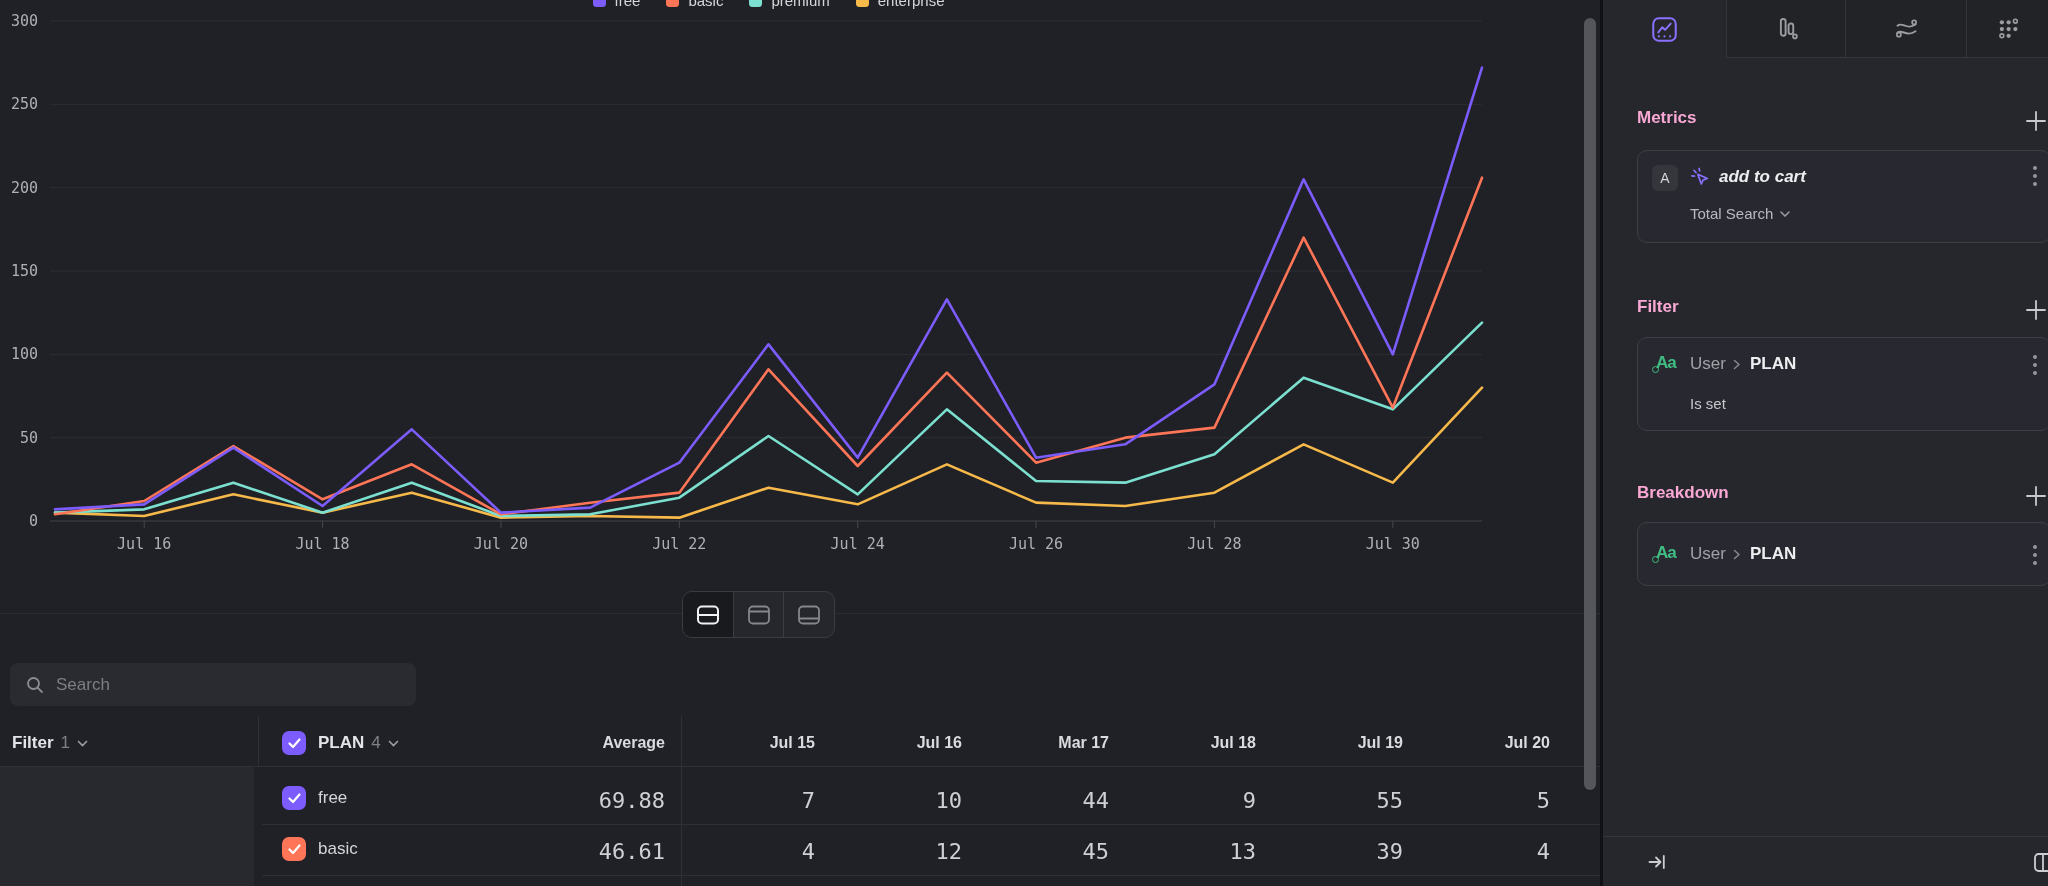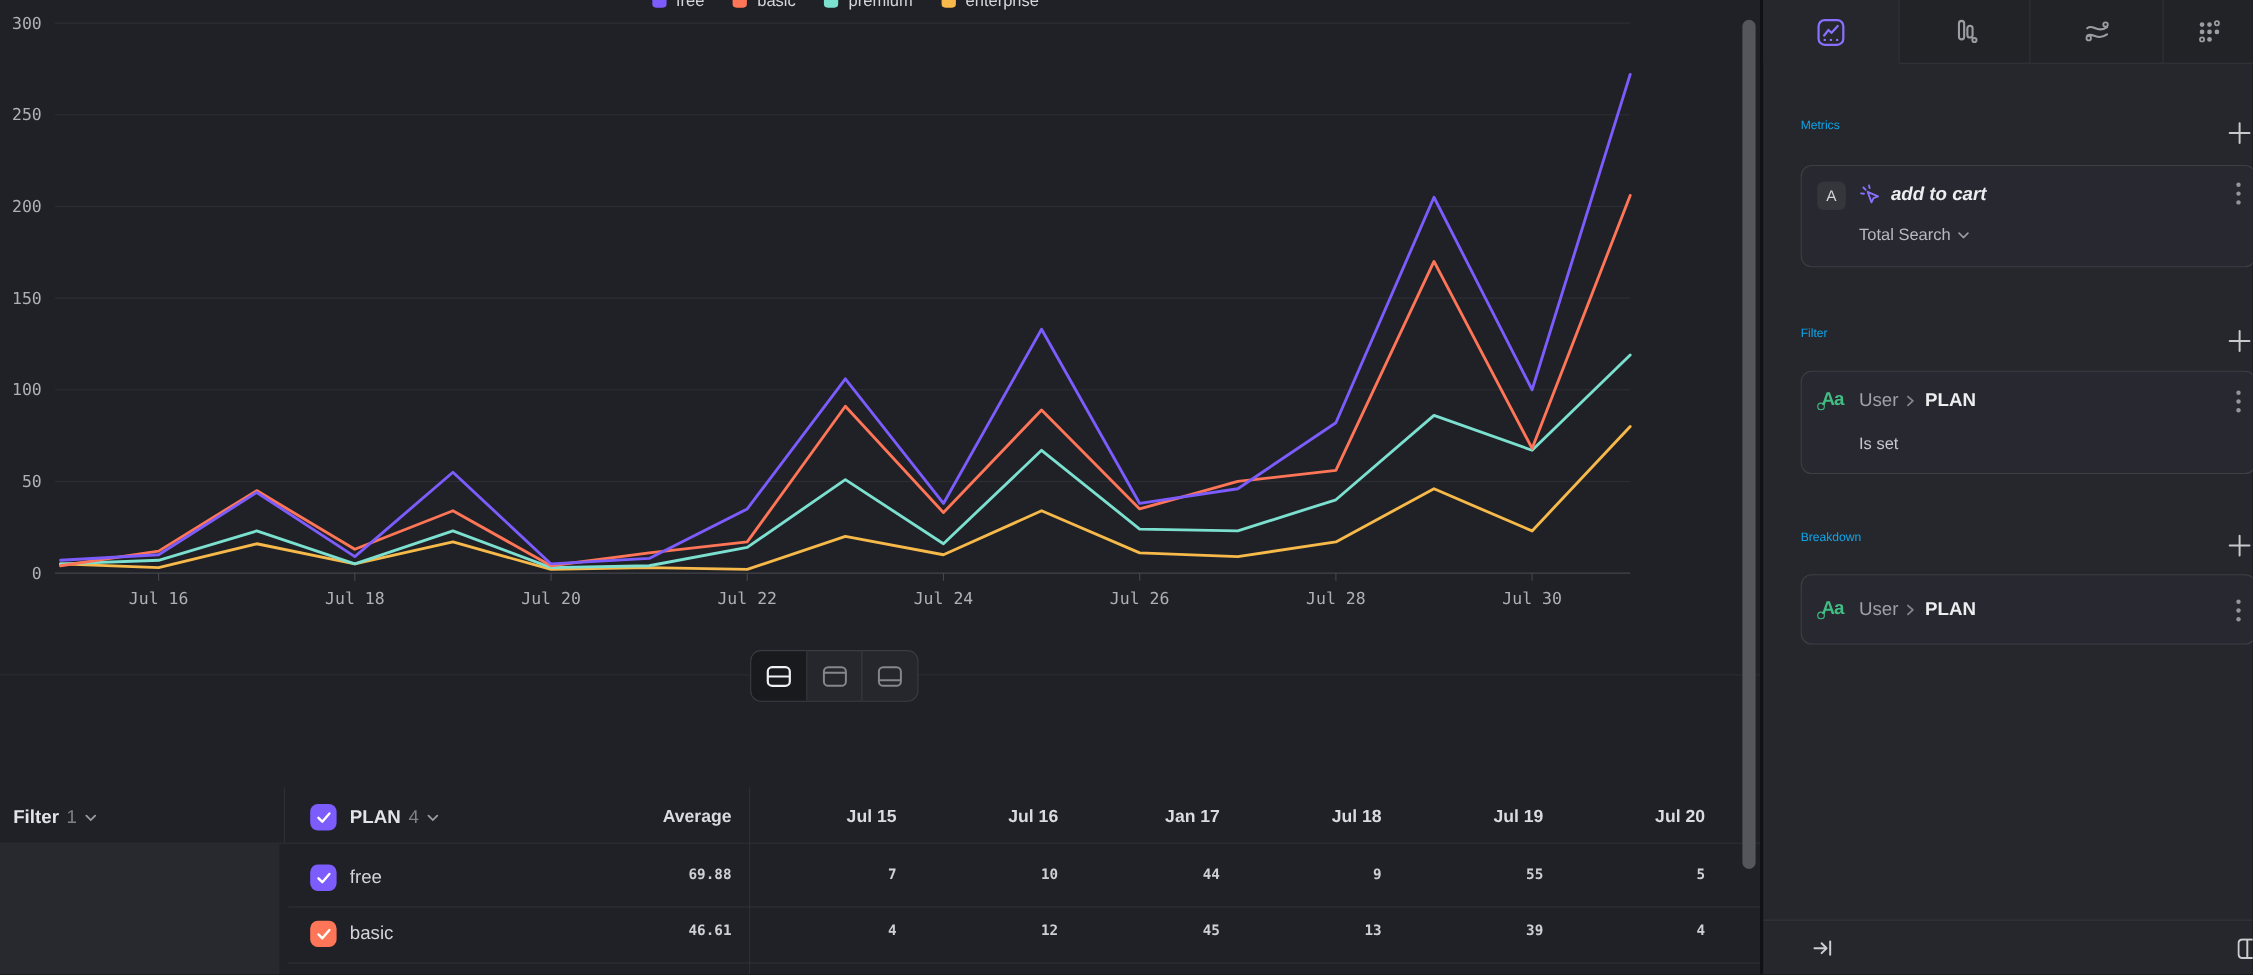--- a/index.html
+++ b/index.html
@@ -28,34 +28,34 @@
   
   #table-header{position:absolute;left:0;top:720px;width:1600px;height:46px;}
   #header-border{position:absolute;left:0;top:766px;width:1600px;height:1px;background:#2e3036;}
   .vline{position:absolute;width:1px;background:#2e3036;}
   #event-group-cell{position:absolute;left:0;top:767px;width:254px;height:119px;background:#28292e;}
   .row-sep{position:absolute;left:262px;width:1338px;height:1px;background:#2e3036;}
   .checkbox{position:absolute;width:24px;height:24px;border-radius:7px;display:flex;
             align-items:center;justify-content:center;}
   .hdr-label{position:absolute;font-size:17px;font-weight:700;color:#e3e4e7;display:flex;align-items:center;gap:7px;top:0;height:46px;}
   .hdr-dim{font-weight:400;color:#7f8187;}
-  .num-cell{position:absolute;width:120px;text-align:right;font-size:13px;color:#cfd0d4;font-weight:bold;}
+  .num-cell{position:absolute;width:120px;text-align:right;font-size:22px;color:#cfd0d4;}
   .date-hdr{position:absolute;top:0;height:46px;line-height:46px;width:120px;text-align:right;
             font-size:16px;font-weight:700;color:#dadbde;}
   .row-label{position:absolute;font-size:17px;color:#d4d5d8;}
   
   #main-scrollbar{position:absolute;left:1584px;top:18px;width:12px;height:772px;border-radius:6px;background:#54565c;}
   
   #v-divider{position:absolute;left:1600px;top:0;width:3px;height:886px;background:#101114;}
   #sidebar{position:absolute;left:1603px;top:0;width:445px;height:886px;background:#26272c;}
   #tabs{position:absolute;left:0;top:0;width:445px;height:59px;display:flex;}
   .tab{height:58px;display:flex;align-items:center;justify-content:center;box-sizing:border-box;
        background:#222327;border-bottom:1px solid #34363c;border-right:1px solid #34363c;cursor:pointer;}
   .tab.active{background:#26272c;border-bottom:none;}
-  .sec-title{position:absolute;left:34px;font-size:11px;font-weight:400;color:#0ea5e9;}
+  .sec-title{position:absolute;left:34px;font-size:17px;font-weight:700;color:#f9a8d4;}
   .plus-btn{position:absolute;left:421px;width:24px;height:24px;}
   .card{position:absolute;left:34px;width:414px;background:#282930;border:1px solid #3d3f45;
         border-radius:10px;box-sizing:border-box;}
   .badge-a{position:absolute;left:14px;width:26px;height:26px;background:#35363c;border-radius:6px;
            display:flex;align-items:center;justify-content:center;font-size:14px;color:#d2d3d6;}
   .card-main{font-size:17px;font-weight:700;color:#eceef0;font-style:italic;}
   .card-sub{font-size:15px;color:#b8bac0;display:flex;align-items:center;gap:7px;}
   .kebab{position:absolute;left:395px;display:flex;flex-direction:column;gap:4px;align-items:center;}
   .kebab span{width:4px;height:4px;border-radius:50%;background:#94969c;}
   .aa-icon{position:relative;font-size:17px;font-weight:700;color:#41bd83;letter-spacing:-1px;}
@@ -144,20 +144,27 @@
         </svg>
       </div>
       <div class="seg">
         <svg width="24" height="20" viewBox="0 0 24 20">
           <rect x="2" y="1.5" width="20" height="17" rx="4" fill="none" stroke="#85878d" stroke-width="1.8"></rect>
           <line x1="2" y1="13.5" x2="22" y2="13.5" stroke="#85878d" stroke-width="1.8"></line>
         </svg>
       </div>
     </div>
 
+    <div id="search-box">
+      <svg width="18" height="18" viewBox="0 0 18 18">
+        <circle cx="7.5" cy="7.5" r="5.5" fill="none" stroke="#8b8d93" stroke-width="1.8"></circle>
+        <line x1="11.8" y1="11.8" x2="16" y2="16" stroke="#8b8d93" stroke-width="1.8" stroke-linecap="round"></line>
+      </svg>
+      <span id="search-placeholder">Search</span>
+    </div>
 
     <div id="table-header">
       <div class="hdr-label" style="left:12px;">
         <span>Filter</span>
         <span class="hdr-dim">1</span>
         <svg width="11" height="7" viewBox="0 0 11 7">
           <path d="M1.5 1.5 L5.5 5.5 L9.5 1.5" fill="none" stroke="#9a9ca2" stroke-width="1.7" stroke-linecap="round"></path>
         </svg>
       </div>
       <div class="checkbox" style="left:282px;top:11px;background:#7c5cfd;">
@@ -169,21 +176,21 @@
         <span>PLAN</span>
         <span class="hdr-dim">4</span>
         <svg width="11" height="7" viewBox="0 0 11 7">
           <path d="M1.5 1.5 L5.5 5.5 L9.5 1.5" fill="none" stroke="#9a9ca2" stroke-width="1.7" stroke-linecap="round"></path>
         </svg>
       </div>
       <div class="date-hdr" style="left:545px;font-family:'Liberation Sans',sans-serif;">Average</div>
       <div id="date-headers">
           <div class="date-hdr" style="left: 695px;">Jul 15</div>
           <div class="date-hdr" style="left: 842px;">Jul 16</div>
-          <div class="date-hdr" style="left: 989px;">Jan 17</div>
+          <div class="date-hdr" style="left: 989px;">Mar 17</div>
           <div class="date-hdr" style="left: 1136px;">Jul 18</div>
           <div class="date-hdr" style="left: 1283px;">Jul 19</div>
           <div class="date-hdr" style="left: 1430px;">Jul 20</div>
         </div>
     </div>
 
     <div id="header-border"></div>
     <div class="vline" style="left:258px;top:716px;height:50px;"></div>
     <div class="vline" style="left:681px;top:716px;height:170px;"></div>
 

